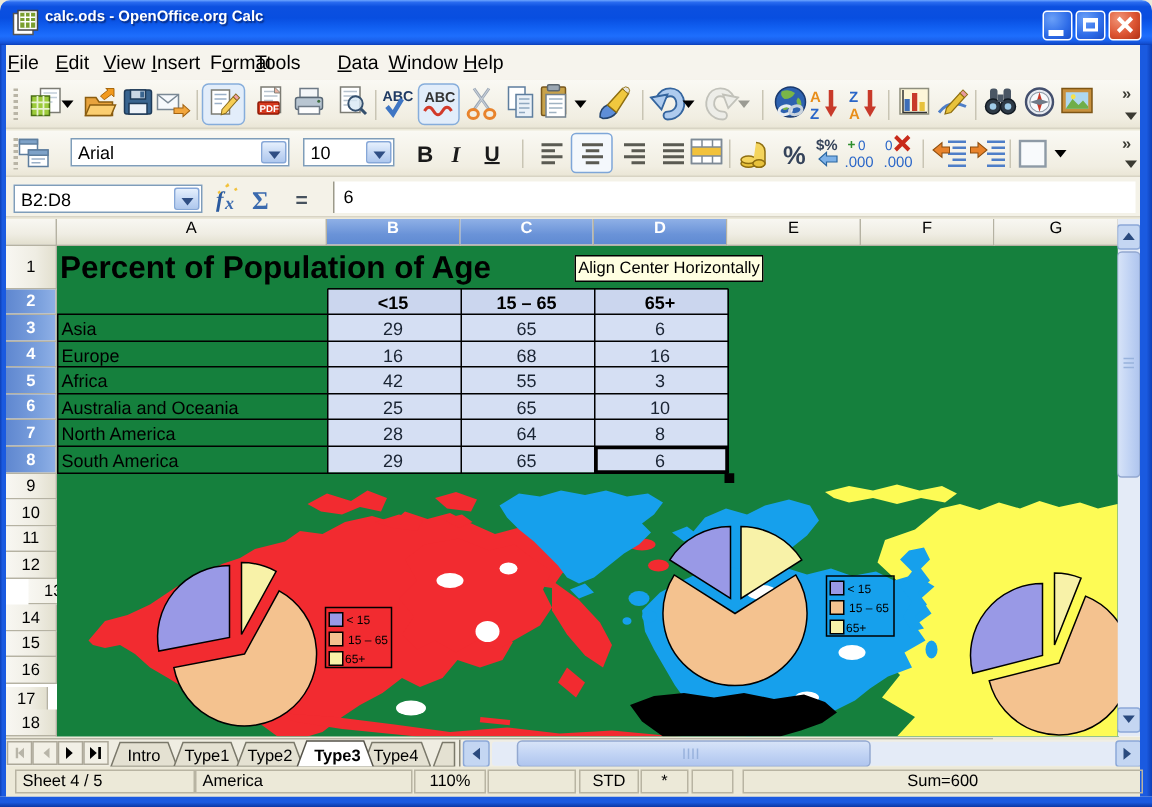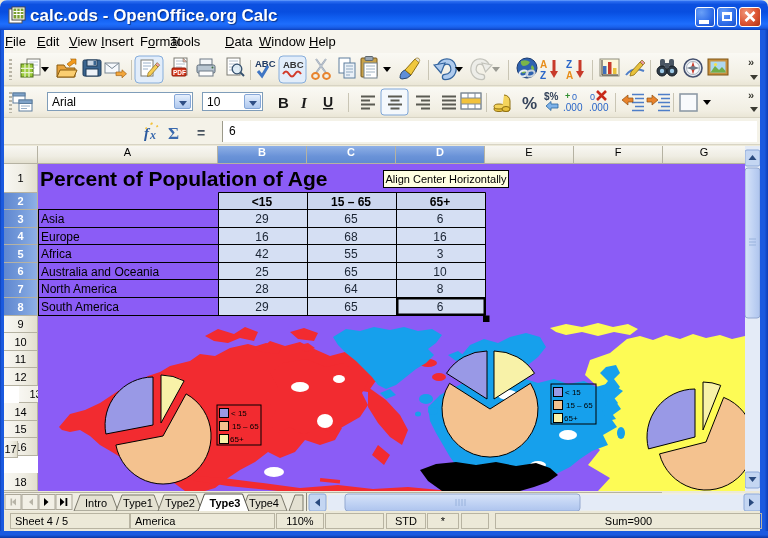--- a/index.html
+++ b/index.html
@@ -6,21 +6,21 @@
 html,body { width:768px; height:538px; overflow:hidden; }
 body { font-family:"Liberation Sans", sans-serif; position:relative; background:#ECE9D8; }
 .abs { position:absolute; }
 
 
 #titlebar { left:0; top:0; width:768px; height:30px; border-radius:7px 7px 0 0;
   background:linear-gradient(180deg,#6EA6FF 0%,#2A6CF0 5%,#0C50E0 15%,#084EE0 40%,#1160F2 62%,#1E6EFD 80%,#1A61EC 90%,#1350D4 96%,#0C3FB8 100%); }
 #borderL { left:0; top:30px; width:4px; height:501px; background:linear-gradient(90deg,#0D3FB6,#1A5AE0 40%,#1A5AE0); }
 #borderR { left:760px; top:30px; width:8px; height:501px; background:linear-gradient(90deg,#1A5AE0,#1A5AE0 55%,#0D3FB6); }
 #borderB { left:0; top:531px; width:768px; height:7px; background:linear-gradient(180deg,#1A5AE0,#1A5AE0 55%,#0B37A4); }
-#titletext { left:30px; top:6px; color:#fff; font-weight:bold; font-size:17px; text-shadow:1px 1px 1px rgba(0,0,30,.5); }
+#titletext { left:30px; top:6px; color:#fff; font-weight:bold; font-size:10px; text-shadow:1px 1px 1px rgba(0,0,30,.5); }
 .tbtn { top:7px; width:20px; height:20px; border-radius:3px; border:1px solid #fff;
   background:radial-gradient(circle at 30% 25%,#6AA0F8,#2E6CE8 60%,#1A4FC8); }
 .tbtn span { position:absolute; color:#fff; }
 #btnclose { background:radial-gradient(circle at 30% 25%,#F09578,#DD5533 55%,#B03014); }
 
 
 #menubar { left:4px; top:30px; width:756px; height:23px; background:#F6F4ED; font-size:13px; color:#000; }
 #menubar span { position:absolute; top:4px; }
 #menubar u { text-decoration:underline; }
 
@@ -358,20 +358,24 @@
       <span class="txt">Arial</span>
       <span class="drop"></span>
     </div>
 <div class="combo" style="left:198px;top:5px;width:61px;height:19px">
       <span class="txt">10</span>
       <span class="drop"></span>
     </div>
 </div>
 
 <div id="fbar" class="abs">
+  <div class="combo" style="left:5px;top:5px;width:126px;height:19px">
+      <span class="txt">B2:D8</span>
+      <span class="drop"></span>
+    </div>
   <svg class="abs" style="left:138px;top:4px" width="80" height="20" viewBox="0 0 80 20">
     <text x="2" y="16" font-family="Liberation Serif" font-size="15" font-style="italic" font-weight="bold" fill="#2A5A9E">f</text>
     <text x="8" y="17" font-family="Liberation Serif" font-size="12" font-style="italic" font-weight="bold" fill="#3A6AAE">x</text>
     <path d="M8,2 l2,-2 1,2 -2,1 z M14,4 l1.6,-1 .8,1.6 -1.7,.8 z M3,6 l1.5,-1 .8,1.5 -1.6,.8 z" fill="#F2C23C"></path>
     <text x="26" y="17" font-family="Liberation Serif" font-size="17" font-weight="bold" fill="#3A6AAE">Σ</text>
     <text x="55" y="16" font-family="Liberation Sans" font-size="14" font-weight="bold" fill="#46525E">=</text>
   </svg>
   <div class="abs" style="left:218px;top:3px;width:535px;height:21px;background:#fff;border-left:1px solid #9C9A8A"></div>
   <span class="abs" style="left:225px;top:6px;font-size:12px">6</span>
 </div>
@@ -397,24 +401,24 @@
   <div class="rowhdr sel abs" style="left:0;top:134px;width:34px;height:18px;line-height:18px">7</div>
   <div class="rowhdr sel abs" style="left:0;top:152px;width:34px;height:18px;line-height:18px">8</div>
   <div class="rowhdr abs" style="left:0;top:170px;width:34px;height:17px;line-height:17px">9</div>
   <div class="rowhdr abs" style="left:0;top:187px;width:34px;height:18px;line-height:18px">10</div>
   <div class="rowhdr abs" style="left:0;top:205px;width:34px;height:17px;line-height:17px">11</div>
   <div class="rowhdr abs" style="left:0;top:222px;width:34px;height:18px;line-height:18px">12</div>
   <div class="rowhdr abs" style="left:15px;top:240px;width:34px;height:17px;line-height:17px">13</div>
   <div class="rowhdr abs" style="left:0;top:257px;width:34px;height:18px;line-height:18px">14</div>
   <div class="rowhdr abs" style="left:0;top:275px;width:34px;height:17px;line-height:17px">15</div>
   <div class="rowhdr abs" style="left:0;top:292px;width:34px;height:18px;line-height:18px">16</div>
-  <div class="rowhdr abs" style="left:0;top:295px;width:14px;height:17px;line-height:17px">17</div>
+  <div class="rowhdr abs" style="left:0;top:312px;width:28px;height:17px;line-height:17px">17</div>
   <div class="rowhdr abs" style="left:0;top:327px;width:34px;height:18px;line-height:18px">18</div>
 
-  <div id="grid" class="abs" style="left:34px;top:18px;width:708px;height:327px;background:#8b5cf6;overflow:hidden">
+  <div id="grid" class="abs" style="left:34px;top:18px;width:708px;height:327px;background:#15803d;overflow:hidden">
 
     <div class="abs" style="left:2px;top:3px;font-size:21px;font-weight:bold;color:#000;letter-spacing:0px">Percent of Population of Age</div>
 
     <div class="abs" style="left:180px;top:29px;width:267px;height:17px;background:#CBD6EE"></div>
     <div class="abs" style="left:180px;top:46px;width:267px;height:105px;background:#D5DFF3"></div>
 
     <svg class="abs" style="left:0;top:0" width="708" height="327" viewBox="0 0 708 327">
       <g stroke="#000" stroke-width="1">
         <line x1="180.5" y1="28.5" x2="447.5" y2="28.5"></line>
         <line x1="0" y1="45.5" x2="447.5" y2="45.5"></line>
@@ -624,14 +628,14 @@
   </svg>
 </div>
 <div id="statusbar" class="abs">
   <div class="sfield" style="left:6px;width:120px">Sheet 4 / 5</div>
   <div class="sfield" style="left:126px;width:145px">America</div>
   <div class="sfield" style="left:272px;width:48px;text-align:center">110%</div>
   <div class="sfield" style="left:321px;width:59px"></div>
   <div class="sfield" style="left:382px;width:40px;text-align:center">STD</div>
   <div class="sfield" style="left:423px;width:32px;text-align:center">*</div>
   <div class="sfield" style="left:457px;width:28px"></div>
-  <div class="sfield" style="left:491px;width:267px;text-align:center">Sum=900</div>
+  <div class="sfield" style="left:491px;width:267px;text-align:center">Sum=600</div>
 </div>
 
 </body></html>

